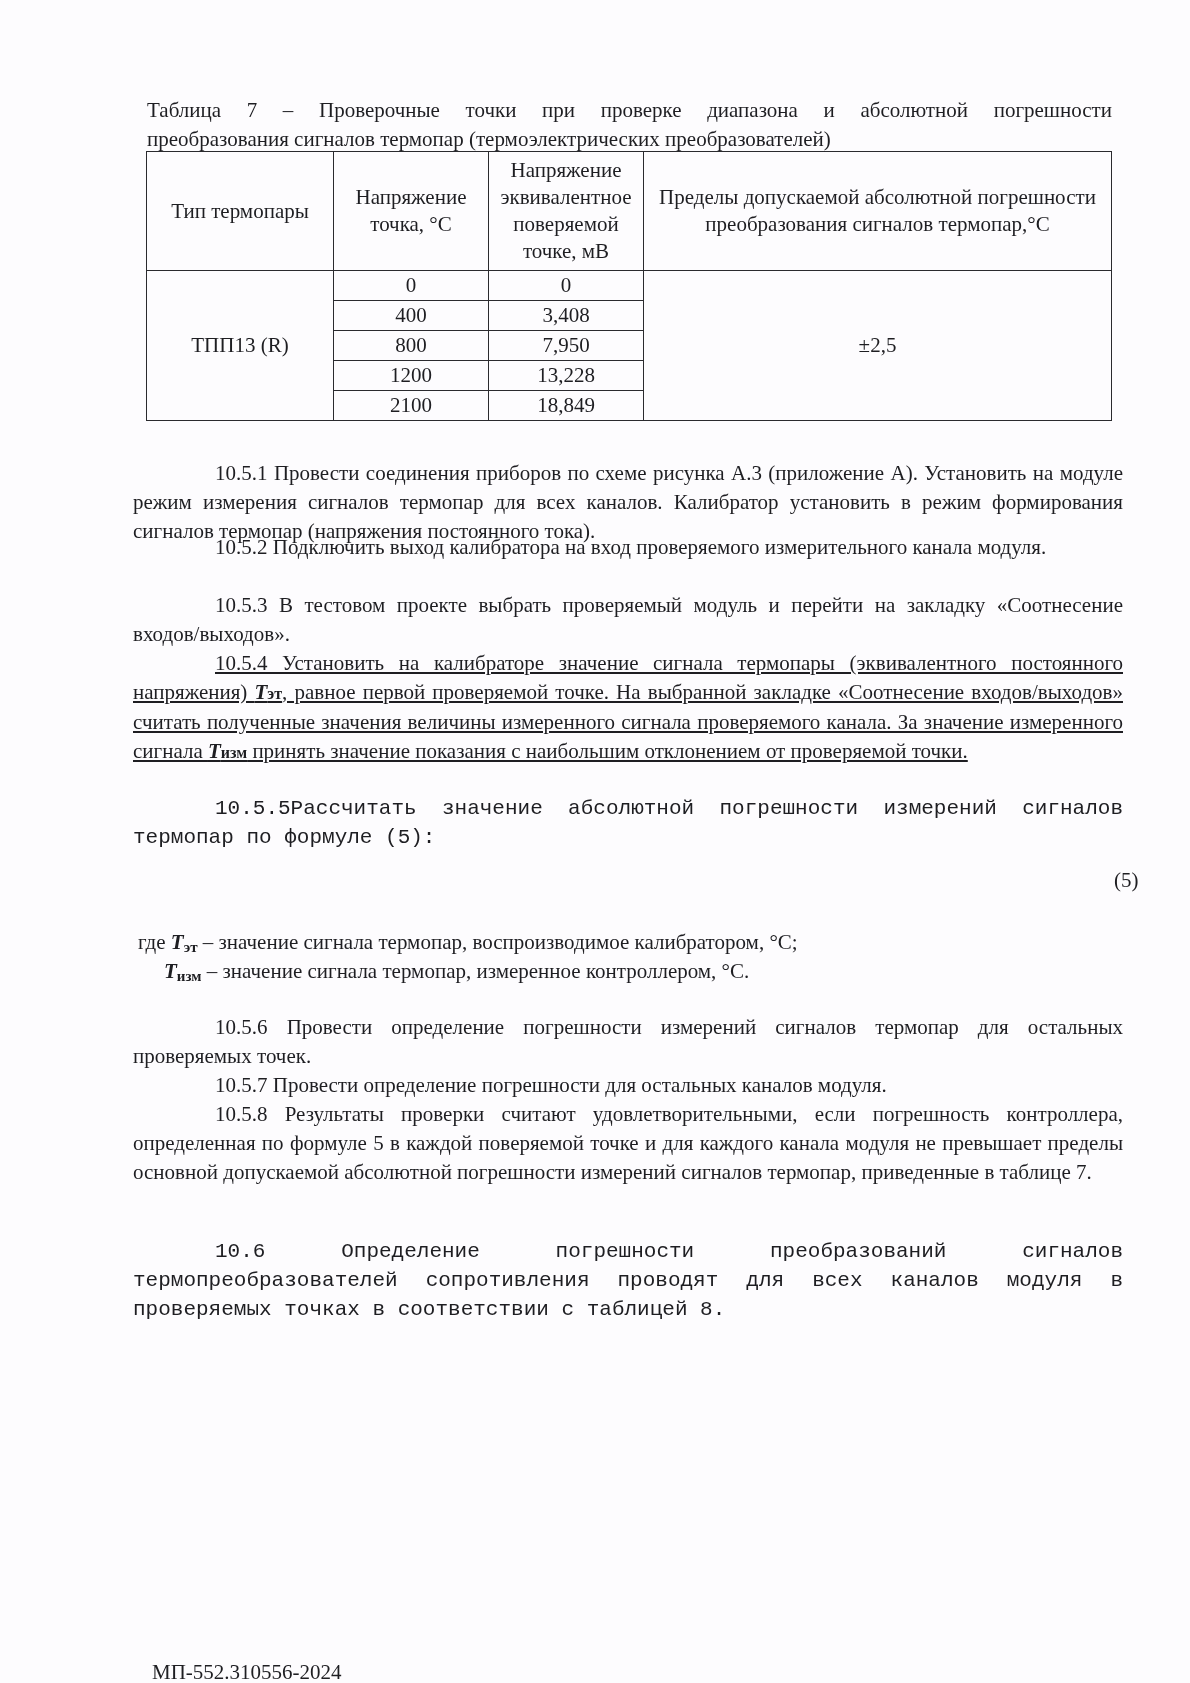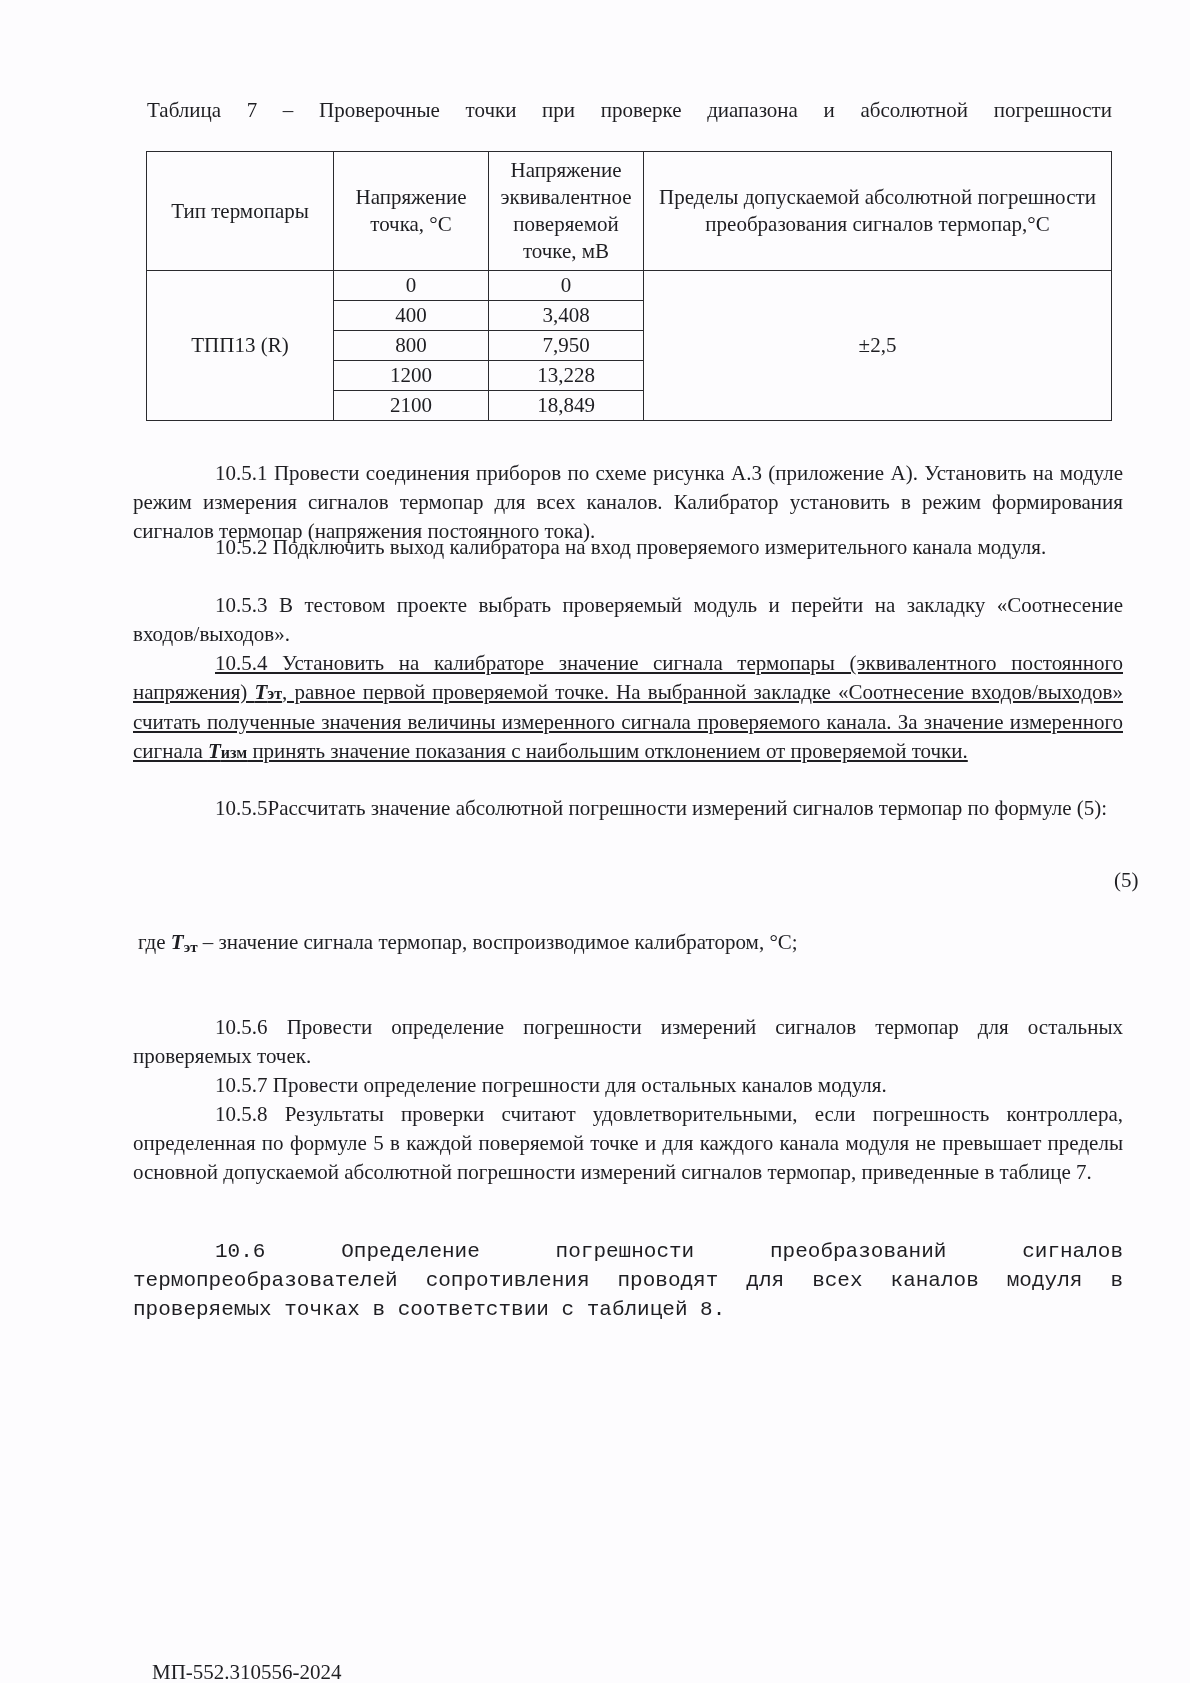--- a/index.html
+++ b/index.html
@@ -43,20 +43,21 @@
     .where sub { font-size: 15px; vertical-align: -3px; font-weight: bold; }
     .footer { position: absolute; left: 152px; top: 1660px; font-size: 21px; }
   </style>
 </head>
 <body>
 
 <div class="page">
 
   <div class="caption">
     <span class="l1">Таблица 7 – Проверочные точки при проверке диапазона и абсолютной погрешности</span>
+    <span>преобразования сигналов термопар (термоэлектрических преобразователей)</span>
   </div>
 
   <table class="t7">
     <tbody>
         <tr>
       <th class="c1">Тип термопары</th>
       <th class="c2">Напряжение точка, °С</th>
       <th class="c3">Напряжение эквивалентное поверяемой точке, мВ</th>
       <th>Пределы допускаемой абсолютной погрешности преобразования сигналов термопар,°С</th>
     </tr>
@@ -94,28 +95,31 @@
   </div>
 
   <div class="para" style="top:591px;">
     <span class="ind"></span><span>10.5.3 В тестовом проекте выбрать проверяемый модуль и перейти на закладку «Соотнесение входов/выходов».</span>
   </div>
 
   <div class="para" style="top:649px;text-decoration:underline;">
     <span class="ind"></span><span>10.5.4 Установить на калибраторе значение сигнала термопары (эквивалентного постоянного напряжения) </span><b><i>T</i></b><span style="font-size:16px;font-weight:bold;">эт</span><span>, равное первой проверяемой точке. На выбранной закладке «Соотнесение входов/выходов» считать полученные значения величины измеренного сигнала проверяемого канала. За значение измеренного сигнала </span><b><i>T</i></b><span style="font-size:16px;font-weight:bold;">изм</span><span> принять значение показания с наибольшим отклонением от проверяемой точки.</span>
   </div>
 
-  <div class="para" style="top:794px;">
+  <div class="para" style="top:794px;font-family:Liberation Mono, monospace;">
     <span class="ind"></span><span>10.5.5Рассчитать значение абсолютной погрешности измерений сигналов термопар по формуле (5):</span>
   </div>
 
   <div class="formula-num">(5)</div>
 
   <div class="where" style="top:928px;">
     <span>где </span><b>T</b><sub>эт</sub><span> – значение сигнала термопар, воспроизводимое калибратором, °С;</span>
+  </div>
+  <div class="where" style="top:957px; left:164px;">
+    <b>T</b><sub>изм</sub><span> – значение сигнала термопар, измеренное контроллером, °С.</span>
   </div>
 
   <div class="para" style="top:1013px;">
     <span class="ind"></span><span>10.5.6 Провести определение погрешности измерений сигналов термопар для остальных проверяемых точек.</span>
   </div>
 
   <div class="para" style="top:1071px;">
     <span class="ind"></span><span>10.5.7 Провести определение погрешности для остальных каналов модуля.</span>
   </div>
 

